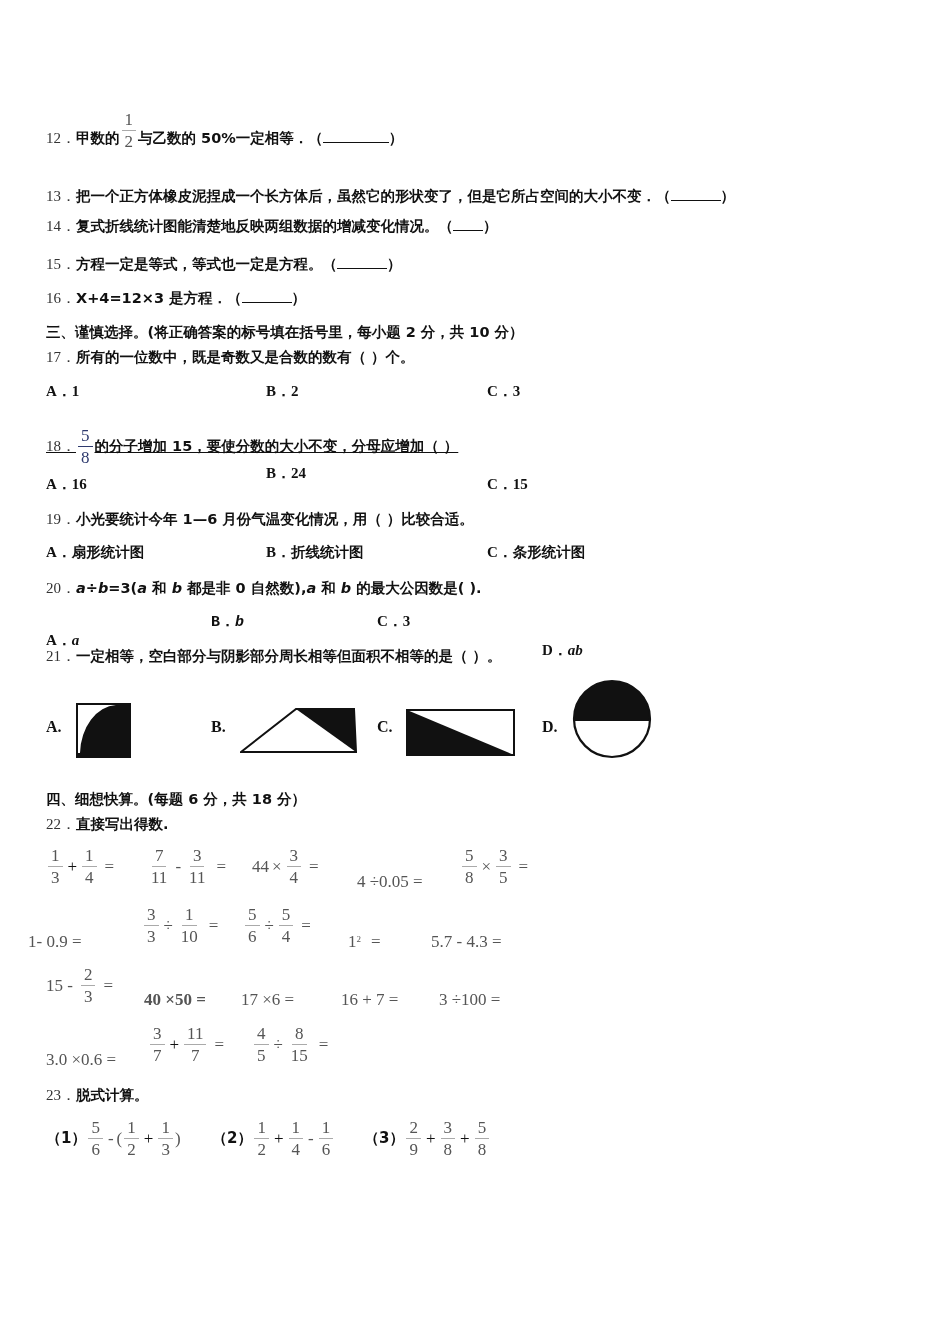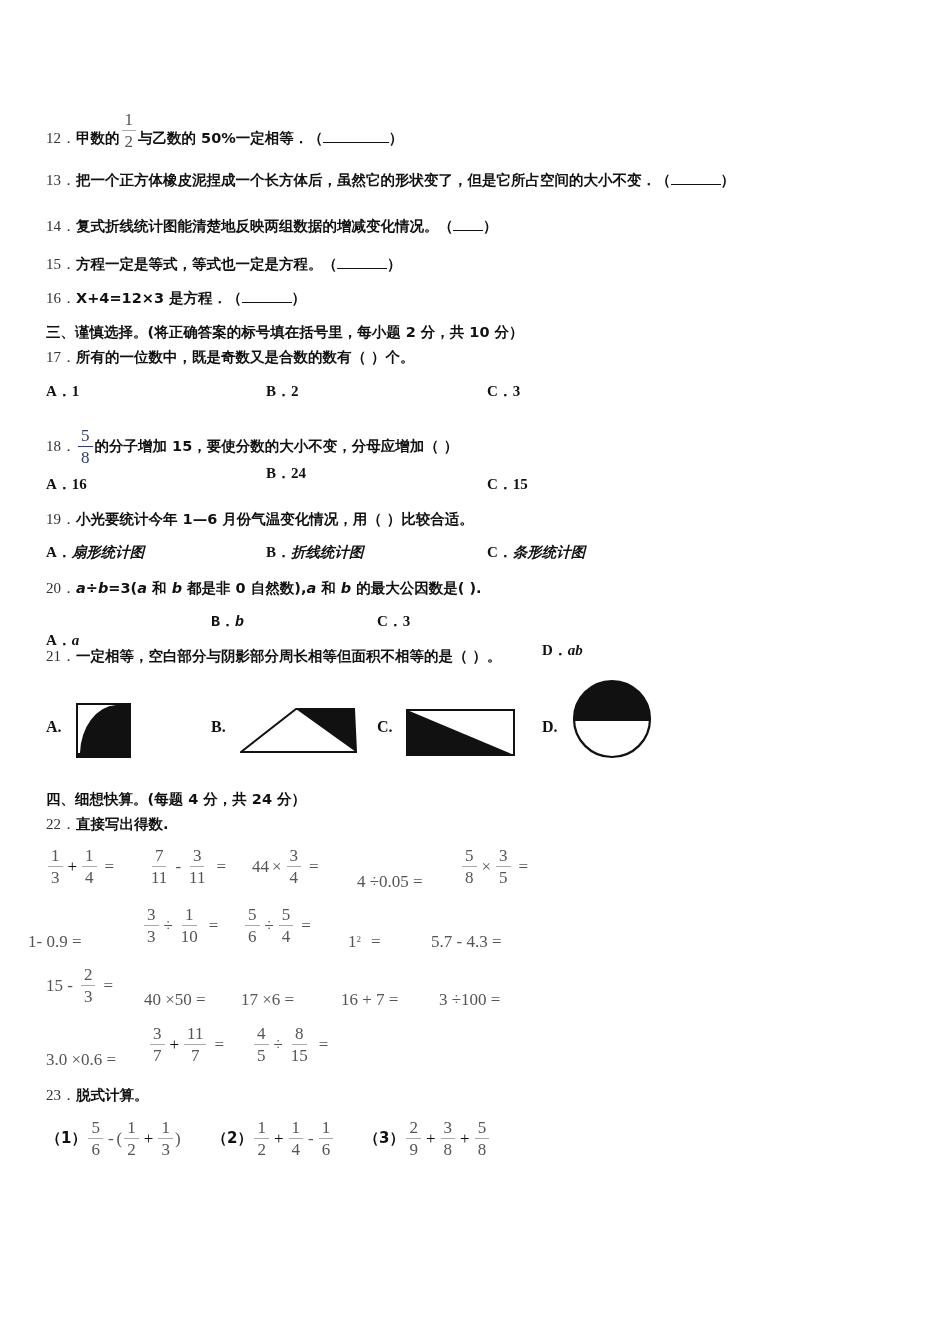--- a/index.html
+++ b/index.html
@@ -2,21 +2,21 @@
 <html><head>
 <meta charset="utf-8">
 <style>
   html, body { margin:0; padding:0; background:#ffffff; }
   body { width:950px; height:1344px; position:relative; overflow:hidden;
          font-family:"DejaVu Serif","Liberation Serif",serif; color:#111; }
   .line { position:absolute; left:46px; font-size:15px; white-space:nowrap; line-height:20px; }
   .qn { font-family:"Liberation Serif",serif; font-weight:normal; color:#333; }
   .bold { font-weight:bold; font-family:"DejaVu Sans","Liberation Sans",sans-serif; font-size:14.5px; }
   .opt { position:absolute; font-size:15px; font-weight:bold; white-space:nowrap; font-family:"Liberation Serif",serif; }
-  .opt .t { font-family:"DejaVu Sans",sans-serif; font-size:14.5px;font-style:italic; }
+  .opt .t { font-family:"DejaVu Sans",sans-serif; font-size:14.5px; }
   .it { font-style:italic; }
   .blank { display:inline-block; border-bottom:1.5px solid #111; height:14px; vertical-align:baseline; }
   .frac { display:inline-flex; flex-direction:column; align-items:center; vertical-align:middle;
           font-family:"Liberation Serif",serif; font-weight:normal; color:#555; font-size:17px; line-height:19px; margin:0 2px; }
   .frac .n { padding:0 3px 1px; border-bottom:1px solid #aaa; }
   .frac .d { padding:1px 3px 0; }
   .frac.blue { color:#2e3a6e; }
   .frac.blue .n { border-bottom:1.5px solid #2e3a6e; }
   .math { position:absolute; font-family:"Liberation Serif",serif; font-size:17px; color:#555; white-space:nowrap; display:flex; align-items:center; }
   .math .op { margin:0 3px; }
@@ -27,21 +27,21 @@
 </head>
 <body>
 
 <div class="line" style="top:118px;">
   <span class="qn">12．</span><span class="bold">甲数的</span><span class="frac" style="position:relative;top:-8px;">
       <span class="n">1</span>
       <span class="d">2</span>
     </span><span class="bold">与乙数的 50%一定相等．（</span><span class="blank" style="width:66px;"></span><span class="bold">）</span>
 </div>
 
-<div class="line" style="top:170px;">
+<div class="line" style="top:186px;">
   <span class="qn">13．</span><span class="bold">把一个正方体橡皮泥捏成一个长方体后，虽然它的形状变了，但是它所占空间的大小不变．（</span><span class="blank" style="width:50px;"></span><span class="bold">）</span>
 </div>
 
 <div class="line" style="top:216px;">
   <span class="qn">14．</span><span class="bold">复式折线统计图能清楚地反映两组数据的增减变化情况。（</span><span class="blank" style="width:30px;"></span><span class="bold">）</span>
 </div>
 
 <div class="line" style="top:254px;">
   <span class="qn">15．</span><span class="bold">方程一定是等式，等式也一定是方程。（</span><span class="blank" style="width:50px;"></span><span class="bold">）</span>
 </div>
@@ -52,21 +52,21 @@
 
 <div class="line bold" style="top:322px;">三、谨慎选择。(将正确答案的标号填在括号里，每小题 2 分，共 10 分）</div>
 
 <div class="line" style="top:347px;">
   <span class="qn">17．</span><span class="bold">所有的一位数中，既是奇数又是合数的数有（    ）个。</span>
 </div>
 <div class="opt" style="left:46px;top:382px;"><span>A．</span><span>1</span></div>
 <div class="opt" style="left:266px;top:382px;"><span>B．</span><span>2</span></div>
 <div class="opt" style="left:487px;top:382px;"><span>C．</span><span>3</span></div>
 
-<div class="line" style="top:426px;">
+<div class="line" style="top:426px;text-decoration:underline;">
   <span class="qn">18．</span><span class="frac blue">
       <span class="n">5</span>
       <span class="d">8</span>
     </span><span class="bold">的分子增加 15，要使分数的大小不变，分母应增加（        ）</span>
 </div>
 <div class="opt" style="left:46px;top:475px;"><span>A．</span><span>16</span></div>
 <div class="opt" style="left:266px;top:464px;"><span>B．</span><span>24</span></div>
 <div class="opt" style="left:487px;top:475px;"><span>C．</span><span>15</span></div>
 
 <div class="line" style="top:509px;">
@@ -112,21 +112,21 @@
   <defs>
       <clipPath id="cl">
         <circle cx="42" cy="40" r="38"></circle>
       </clipPath>
     </defs>
   <circle cx="42" cy="40" r="38" fill="#fff"></circle>
   <rect x="0" y="0" width="84" height="42" fill="#111" clip-path="url(#cl)"></rect>
   <circle cx="42" cy="40" r="38" fill="none" stroke="#111" stroke-width="2.2"></circle>
 </svg>
 
-<div class="line bold" style="top:789px;">四、细想快算。(每题 4 分，共 24 分）</div>
+<div class="line bold" style="top:789px;">四、细想快算。(每题 6 分，共 18 分）</div>
 <div class="line" style="top:814px;">
   <span class="qn">22．</span><span class="bold">直接写出得数.</span>
 </div>
 
 <div class="math" style="left:46px;top:846px;">
   <span class="frac">
       <span class="n">1</span>
       <span class="d">3</span>
     </span>
     <span class="op" style="color:#111">+</span>
@@ -204,21 +204,21 @@
 <div class="math" style="left:431px;top:932px;">5.7 - 4.3 =</div>
 
 <div class="math" style="left:46px;top:965px;">
   <span>15 -</span>
     <span class="frac" style="margin-left:8px;">
       <span class="n">2</span>
       <span class="d">3</span>
     </span>
     <span class="eq">=</span>
 </div>
-<div class="math" style="left:144px;top:990px;">40 ×50 =</div>
+<div class="math" style="left:144px;top:990px;font-weight:bold;">40 ×50 =</div>
 <div class="math" style="left:241px;top:990px;">17 ×6 =</div>
 <div class="math" style="left:341px;top:990px;">16 + 7 =</div>
 <div class="math" style="left:439px;top:990px;">3 ÷100 =</div>
 
 <div class="math" style="left:46px;top:1050px;">3.0 ×0.6 =</div>
 <div class="math" style="left:148px;top:1024px;">
   <span class="frac">
       <span class="n">3</span>
       <span class="d">7</span>
     </span>

